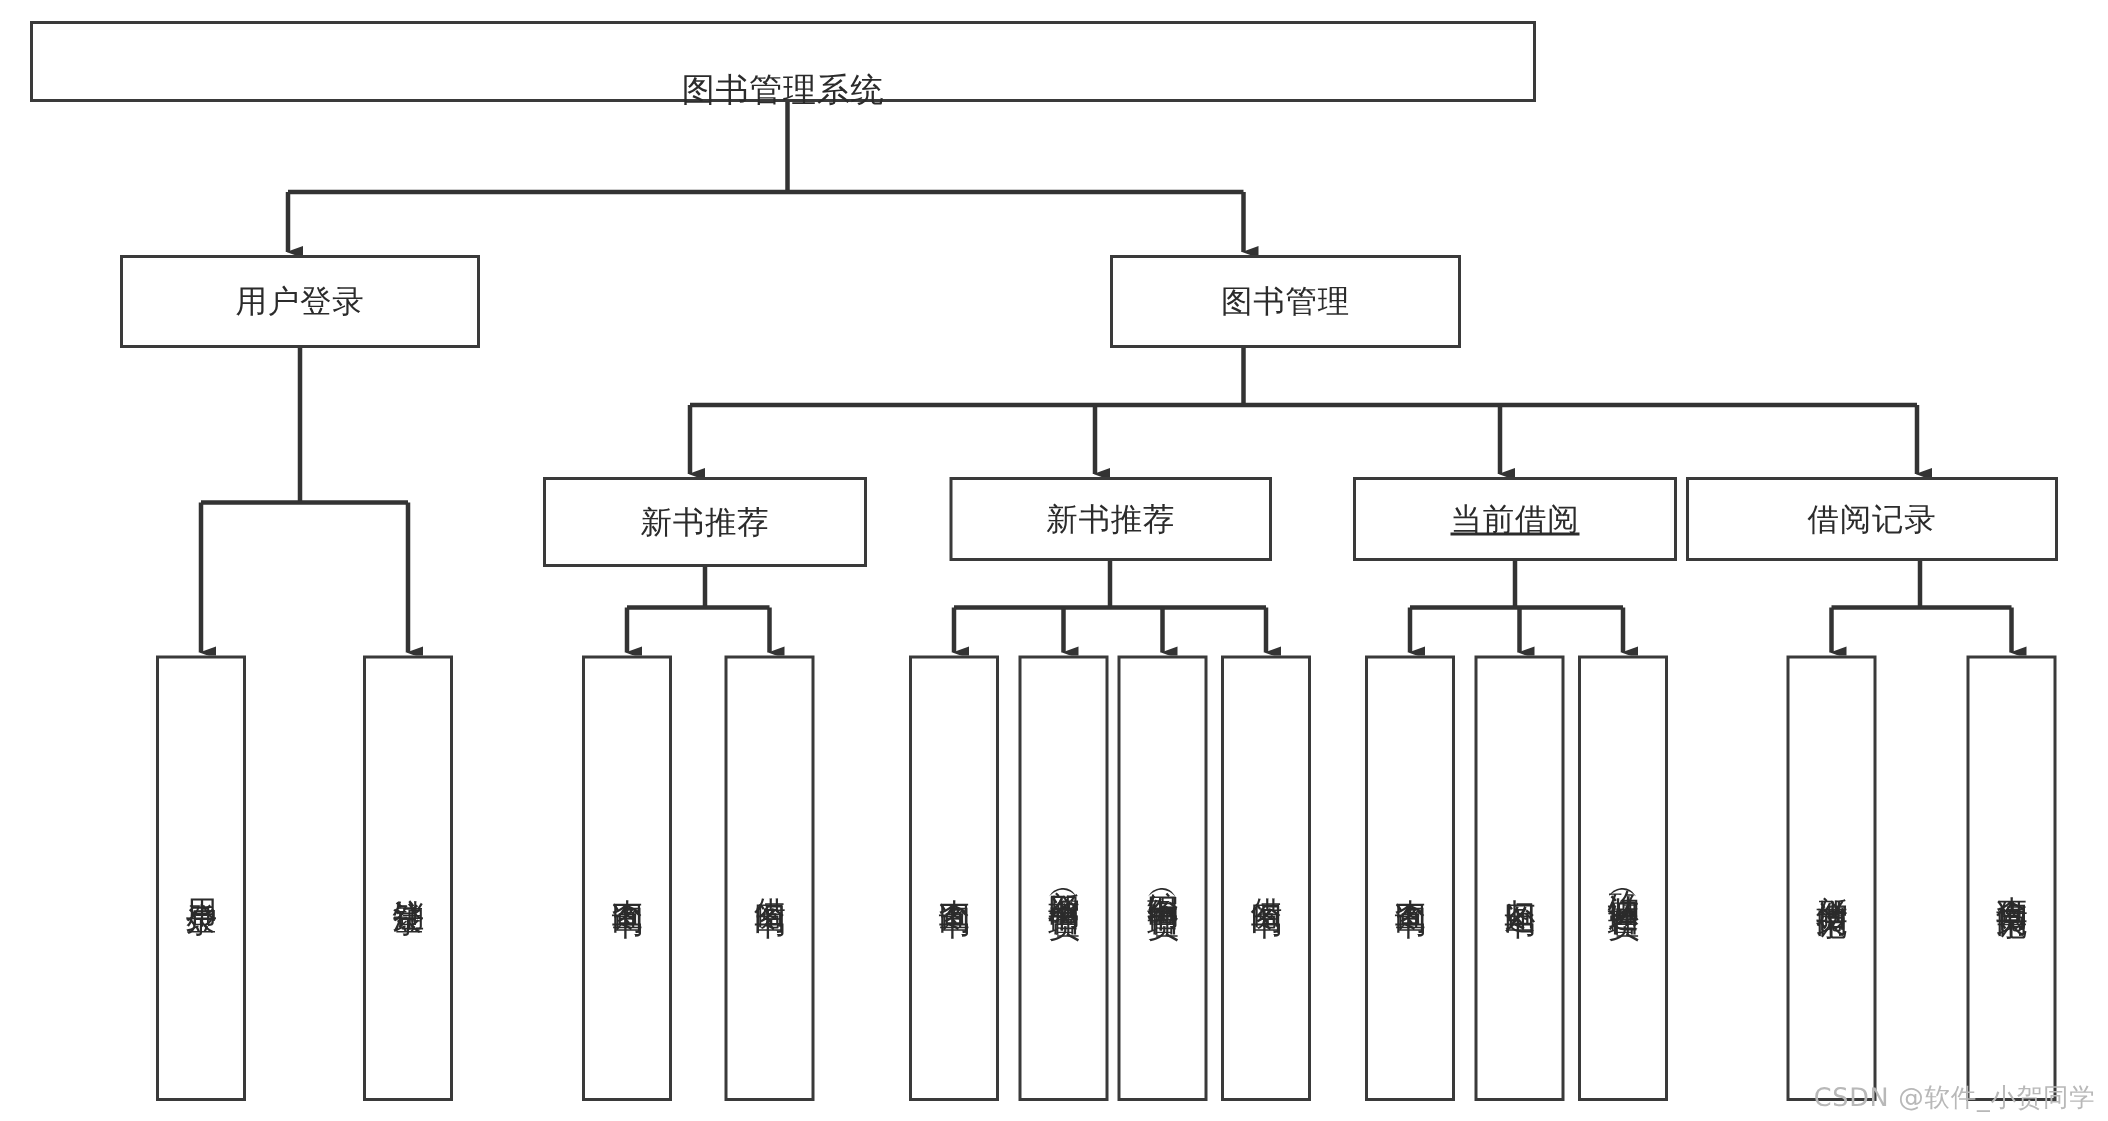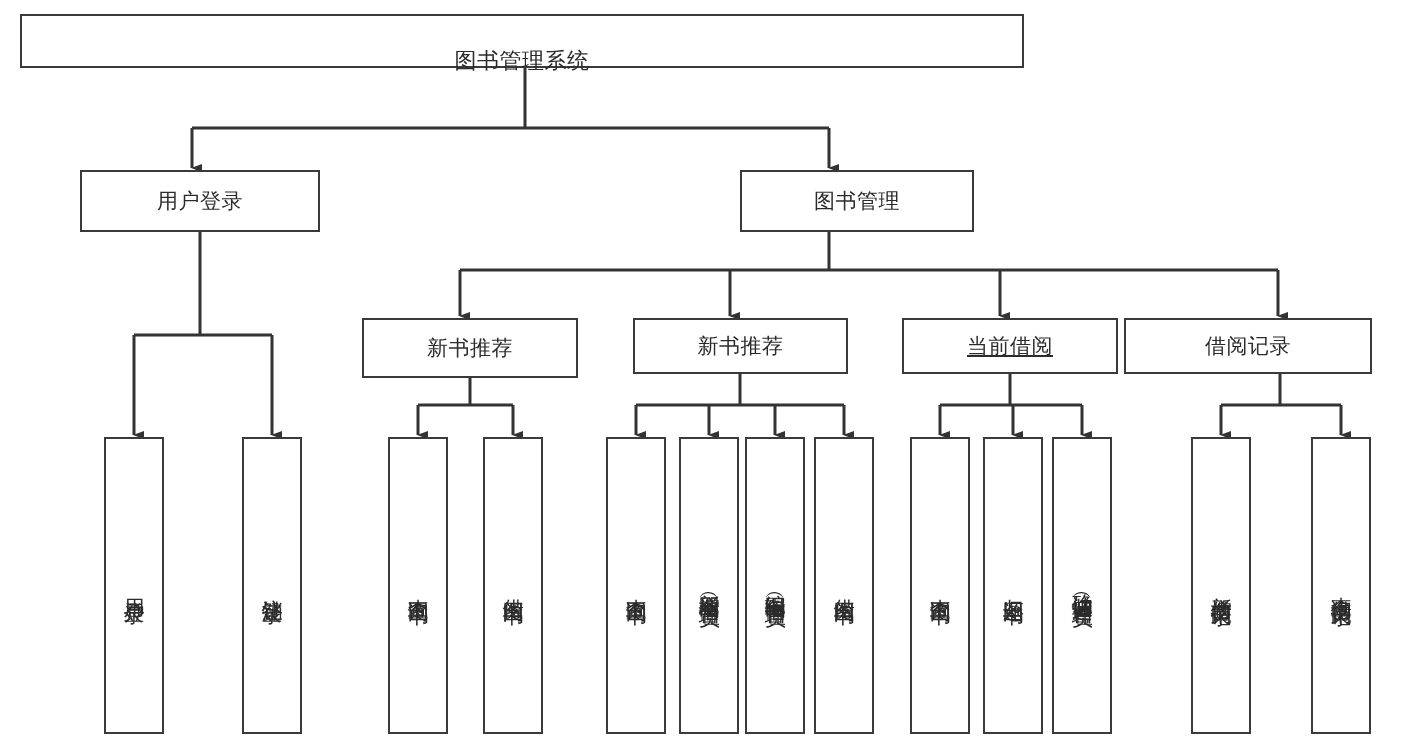--- a/index.html
+++ b/index.html
@@ -179,13 +179,14 @@
         <span class="node-label">确认归还（管理员）</span>
       </div>
       <div class="node vert" style="left: 1191px; top: 437px; width: 60px; height: 297px;">
         <span class="node-label">新增借阅记录</span>
       </div>
       <div class="node vert" style="left: 1311px; top: 437px; width: 60px; height: 297px;">
         <span class="node-label">查询借阅记录</span>
       </div>
     </div>
 
+  <div id="watermark">CSDN @软件_小贺同学</div>
 </div>
 
 </body></html>

